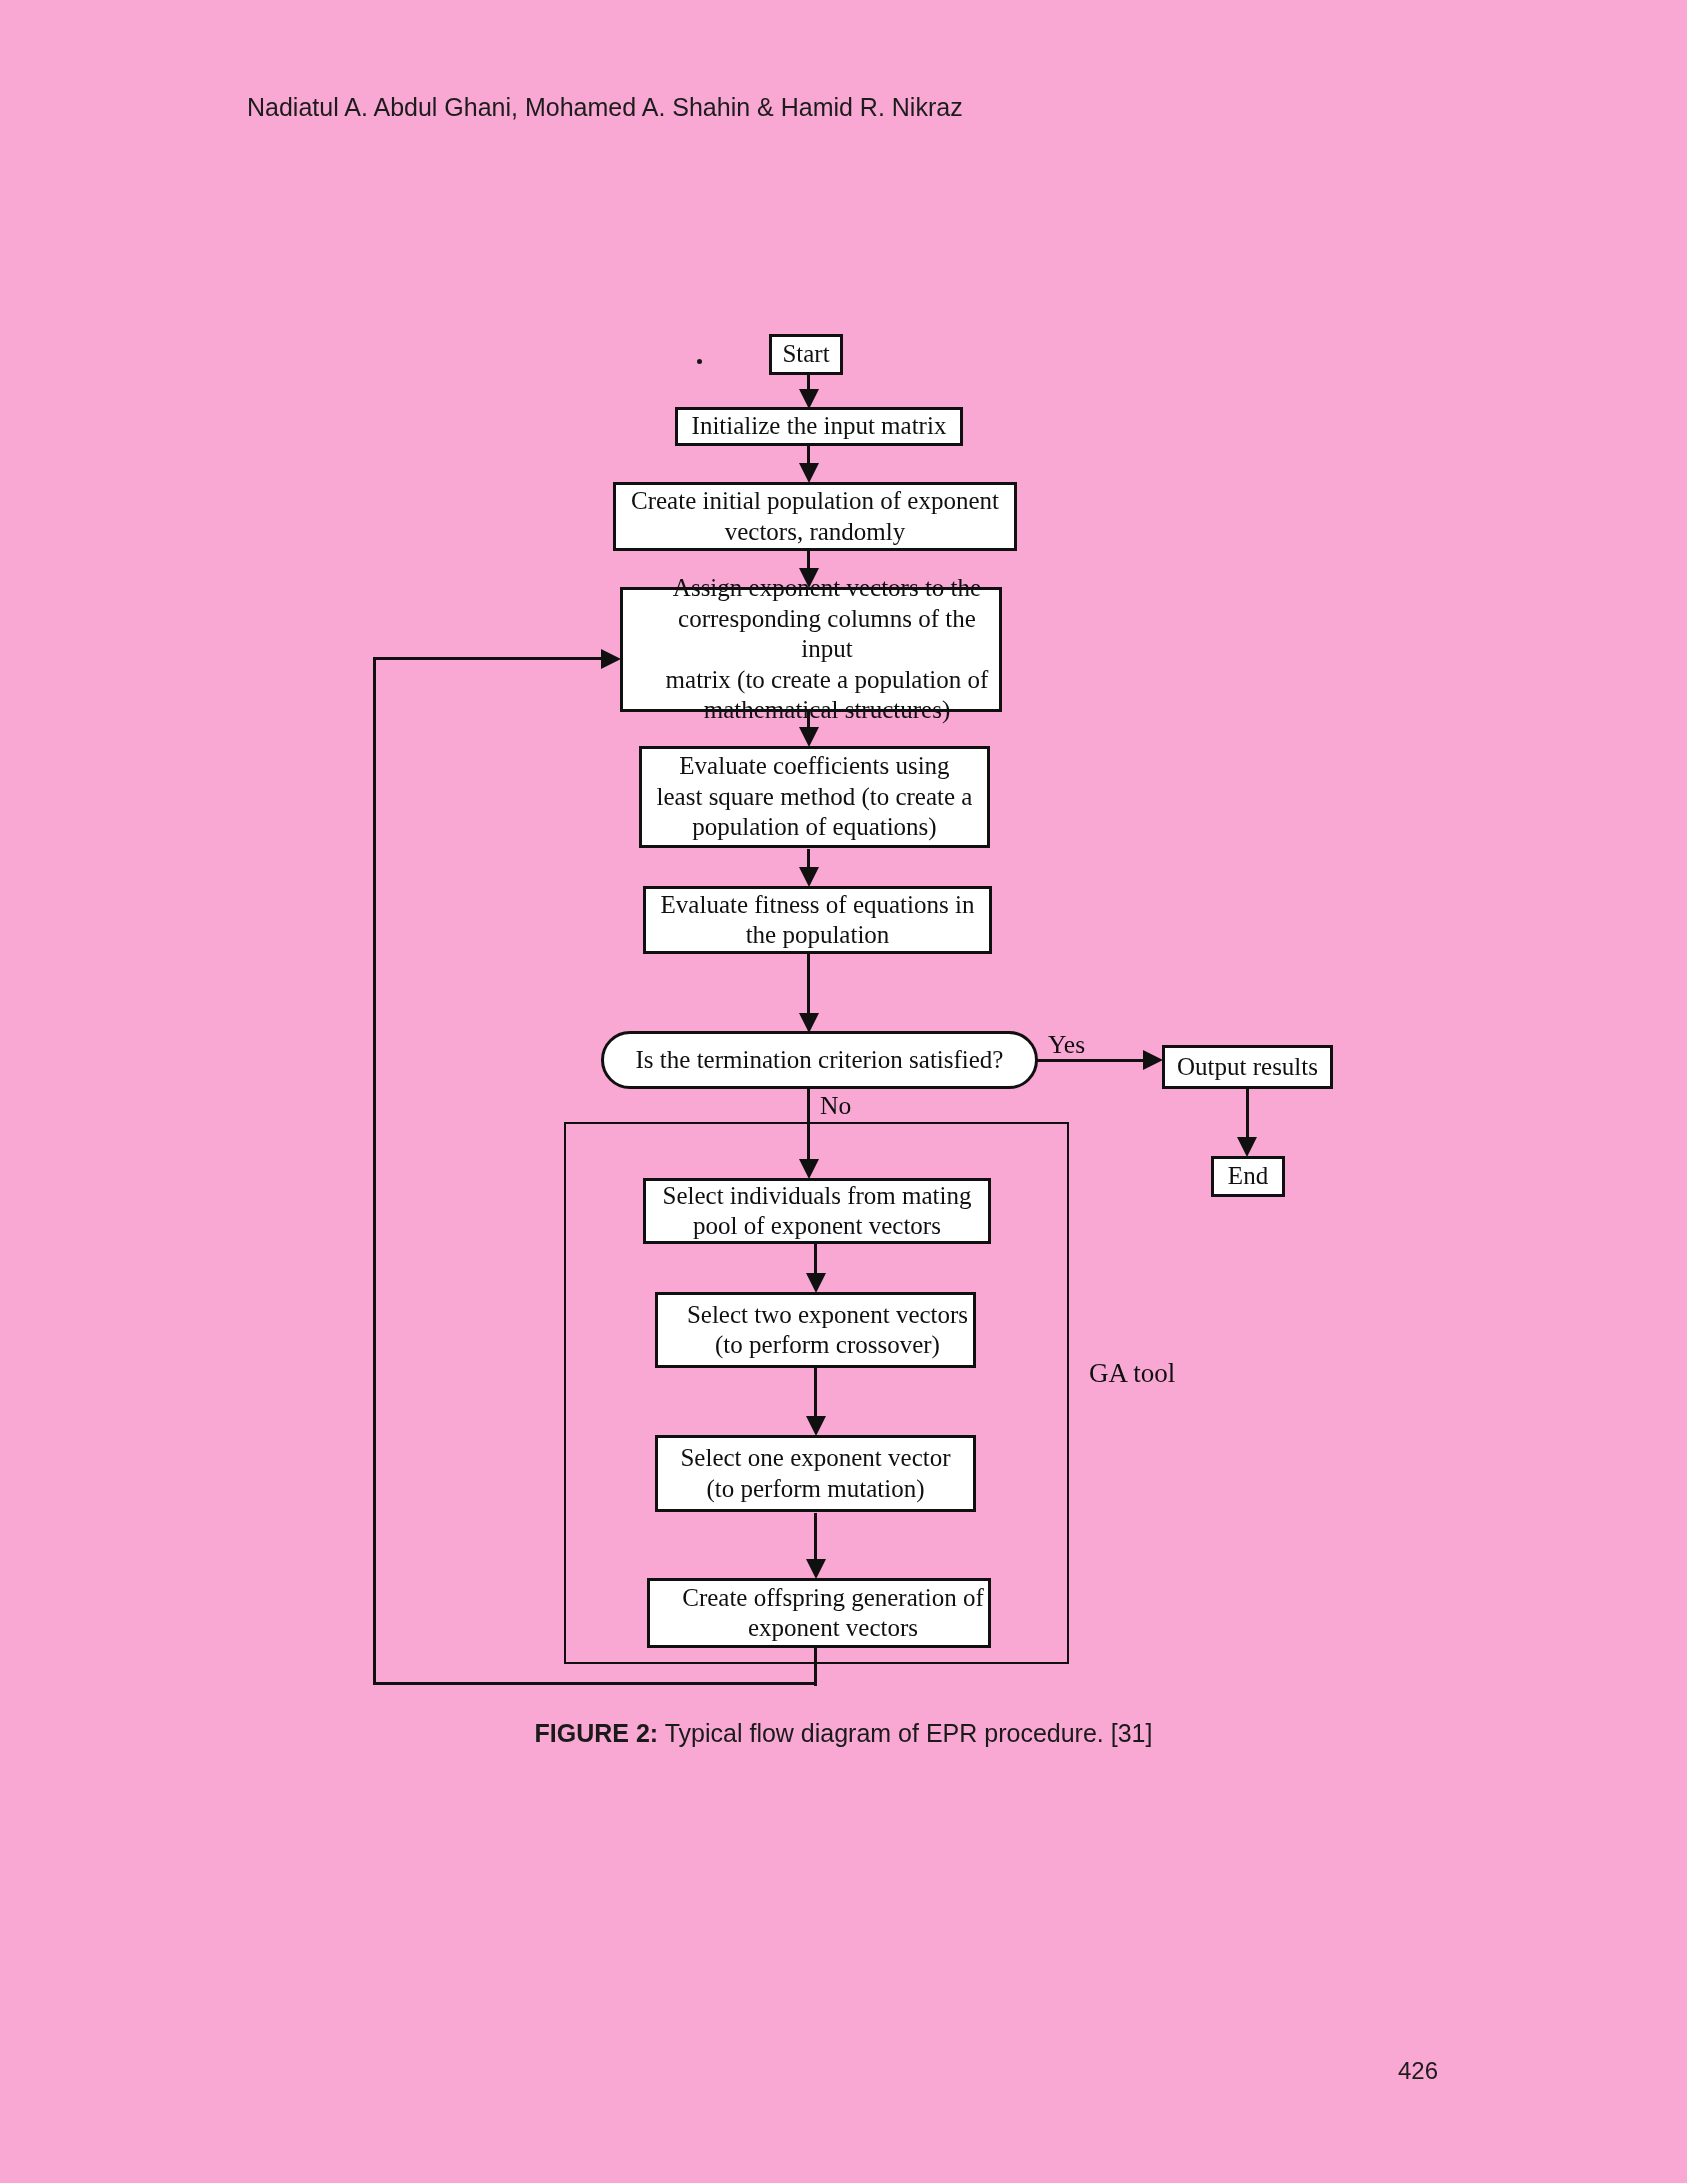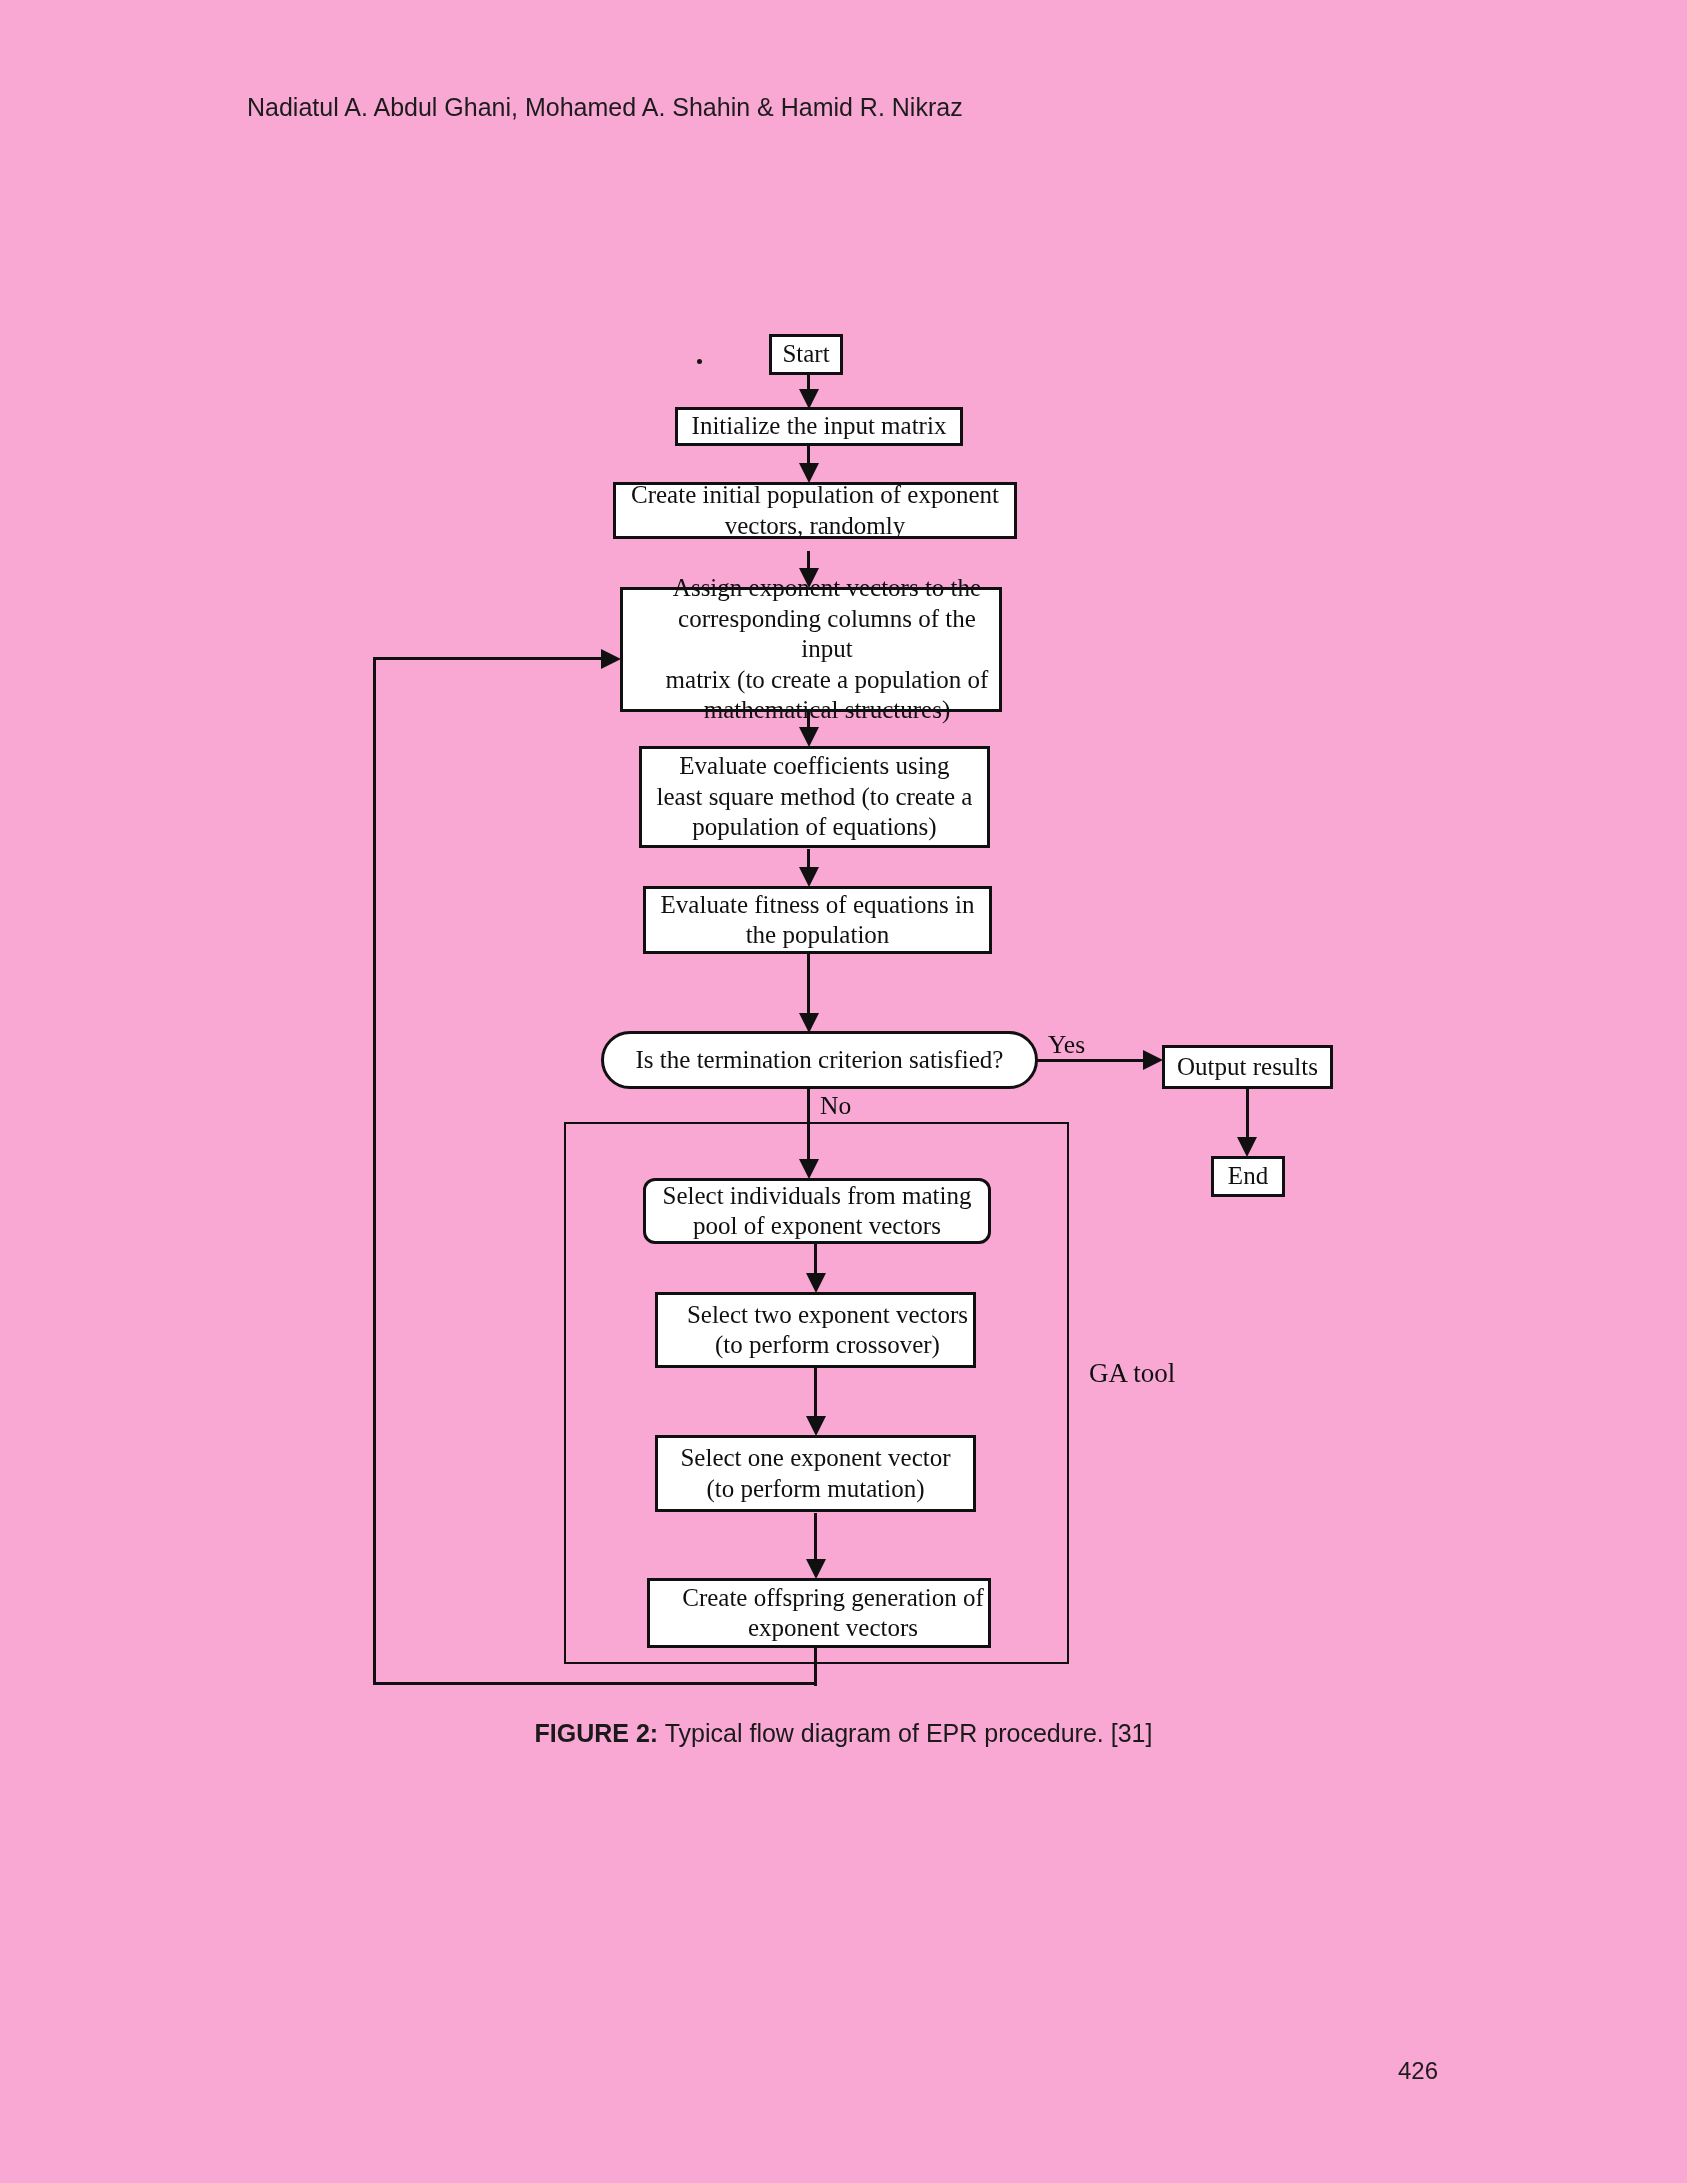--- a/index.html
+++ b/index.html
@@ -69,21 +69,21 @@
 
 
   <div class="fc">
 
     <span class="dot" style="left:697px;top:359px;"></span>
 
     <div class="node" style="left:769px;top:334px;width:74px;height:41px;">Start</div>
 
     <div class="node" style="left:675px;top:407px;width:288px;height:39px;">Initialize the input matrix</div>
 
-    <div class="node" style="left:613px;top:482px;width:404px;height:57px;">Create initial population of exponent
+    <div class="node" style="left:613px;top:482px;width:404px;height:69px;">Create initial population of exponent
 vectors, randomly</div>
 
     <div class="node" style="left:620px;top:587px;width:382px;height:125px;padding-left:32px;">Assign exponent vectors to the
 corresponding columns of the input
 matrix (to create a population of
 mathematical structures)</div>
 
     <div class="node" style="left:639px;top:746px;width:351px;height:102px;">Evaluate coefficients using
 least square method (to create a
 population of equations)</div>
@@ -92,21 +92,21 @@
 the population</div>
 
     <div class="node ellipse" style="left:601px;top:1031px;width:437px;height:58px;">Is the termination criterion satisfied?</div>
 
     <div class="node" style="left:1162px;top:1045px;width:171px;height:44px;">Output results</div>
 
     <div class="node" style="left:1211px;top:1156px;width:74px;height:41px;">End</div>
 
     <div class="bigrect" style="left:564px;top:1122px;width:505px;height:542px;"></div>
 
-    <div class="node" style="left:643px;top:1178px;width:348px;height:66px;border-radius:12px;">Select individuals from mating
+    <div class="node" style="left:643px;top:1178px;width:348px;height:66px;">Select individuals from mating
 pool of exponent vectors</div>
 
     <div class="node" style="left:655px;top:1292px;width:321px;height:76px;padding-left:24px;">Select two exponent vectors
 (to perform crossover)</div>
 
     <div class="node" style="left:655px;top:1435px;width:321px;height:77px;">Select one exponent vector
 (to perform mutation)</div>
 
     <div class="node" style="left:647px;top:1578px;width:344px;height:70px;padding-left:28px;">Create offspring generation of
 exponent vectors</div>

